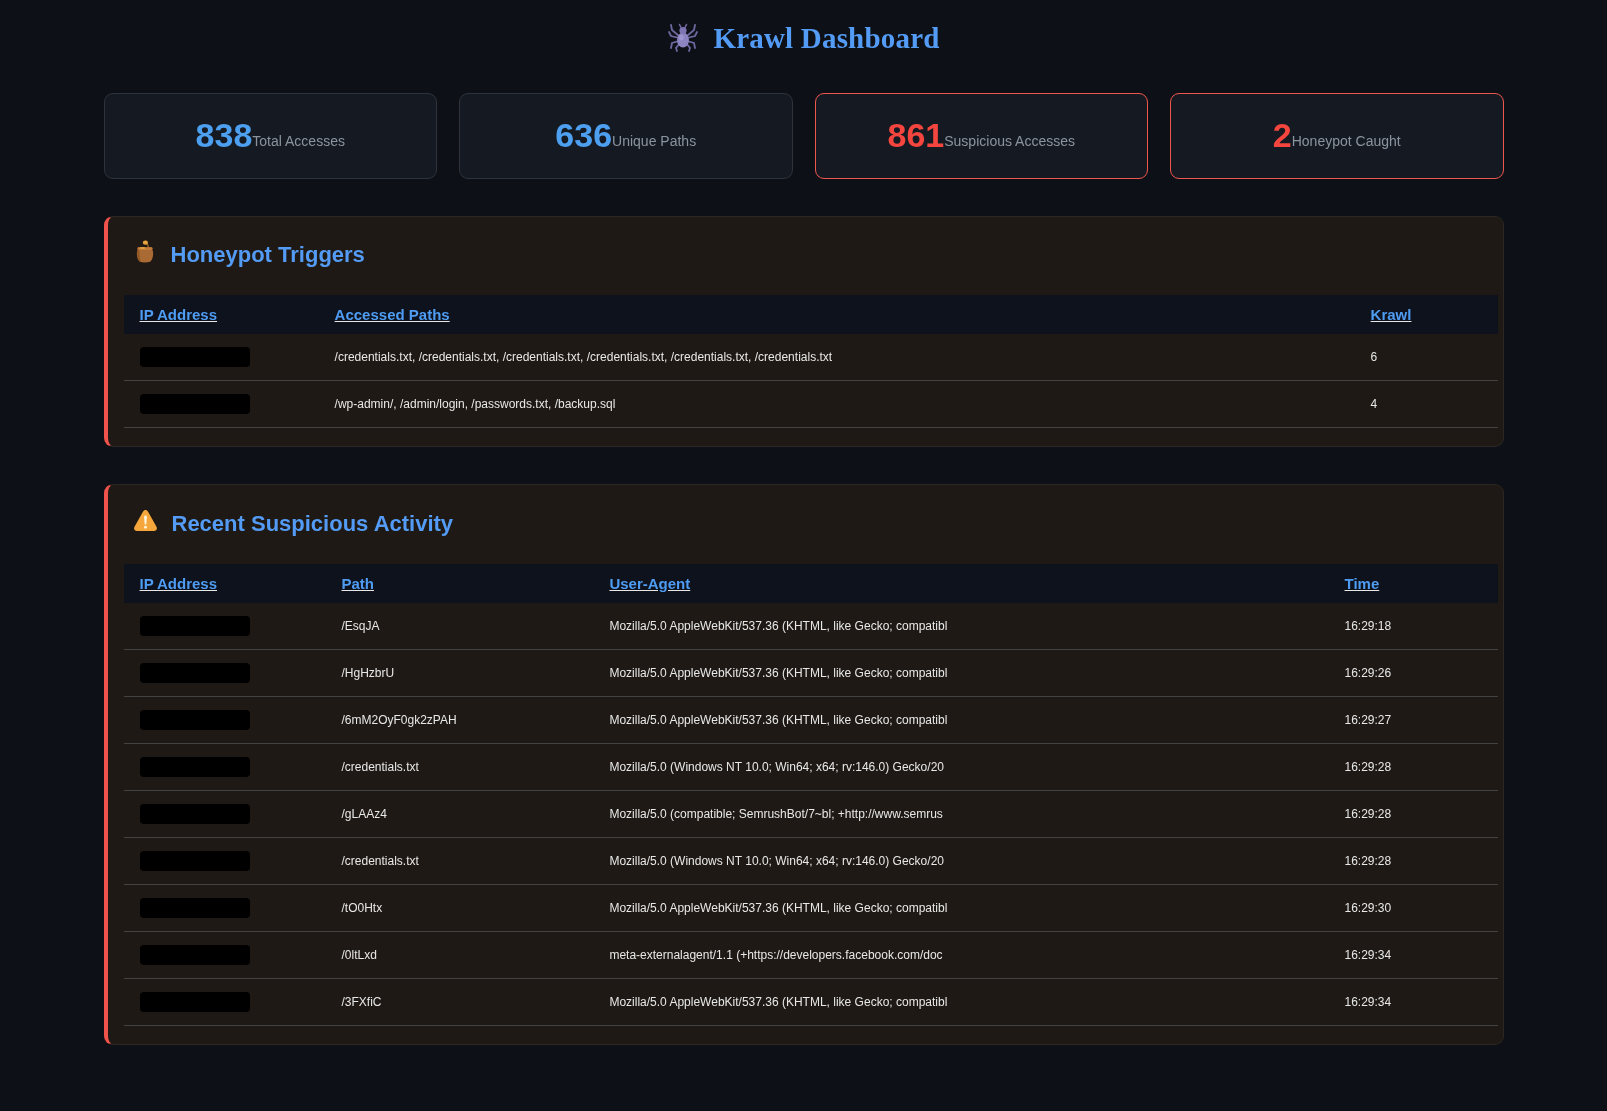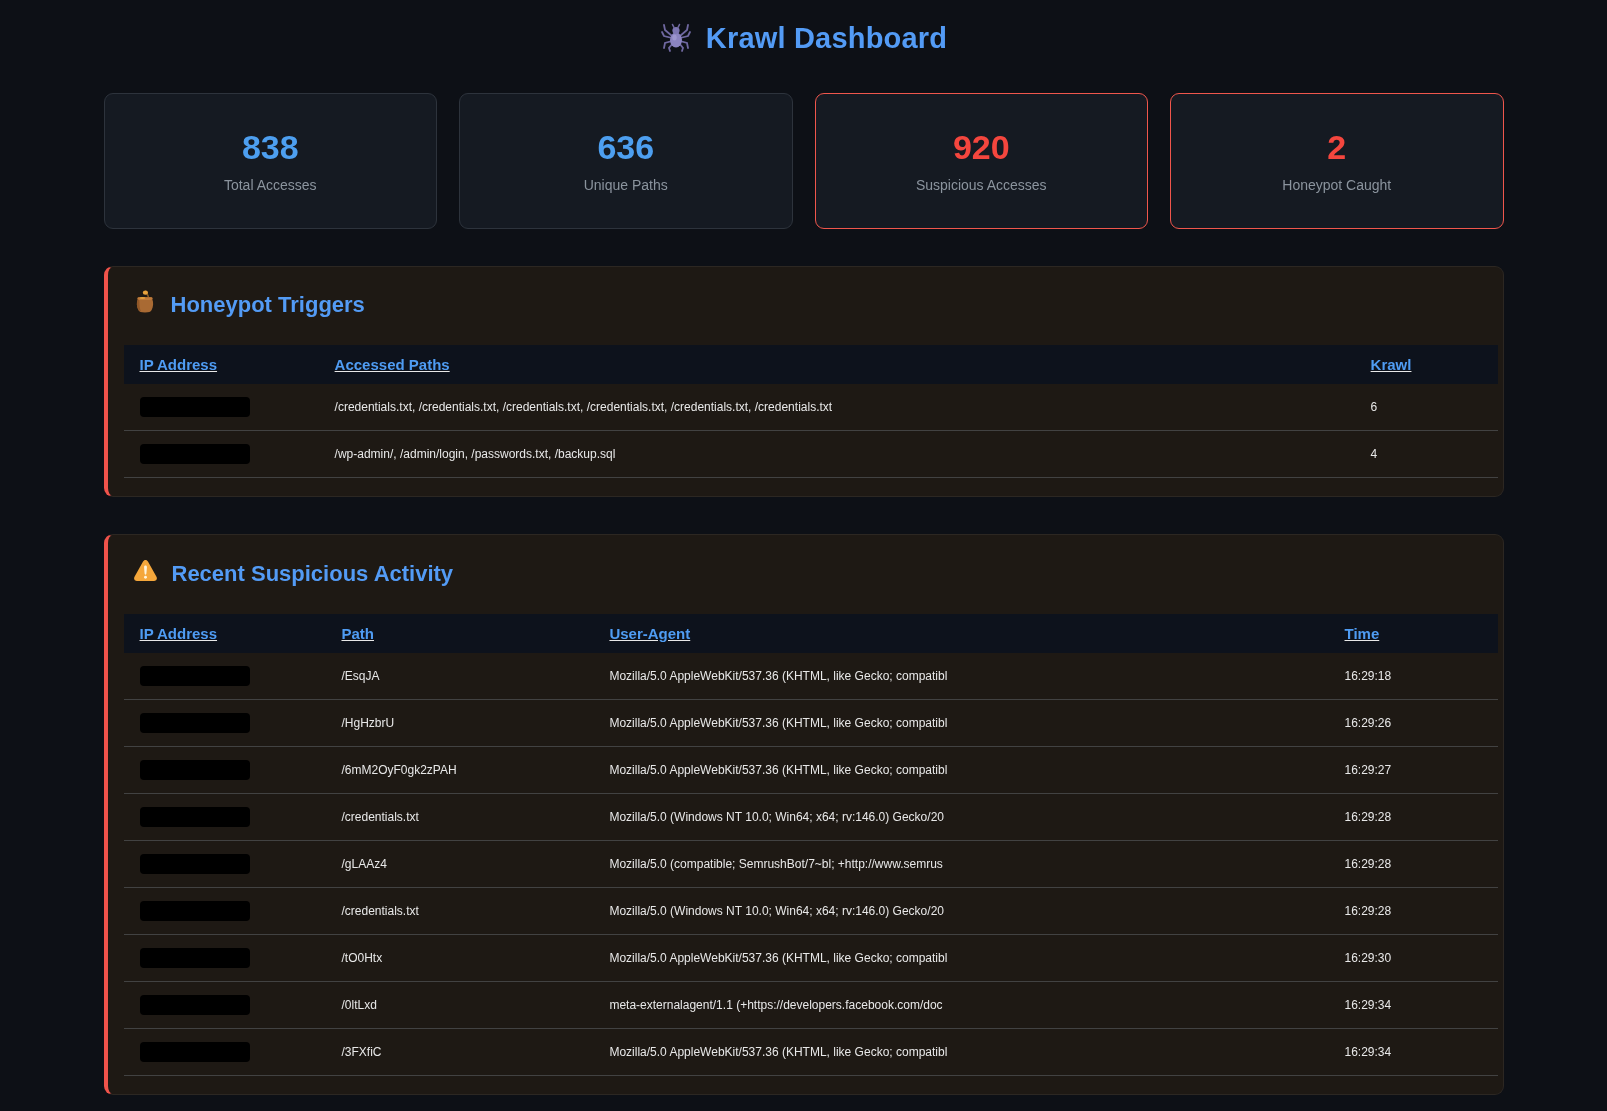--- a/index.html
+++ b/index.html
@@ -10,32 +10,32 @@
     color: #e8e8e8;
   }
   .container { max-width: 1400px; margin: 0 auto; padding-top: 14px; }
 
   
   .page-header {
     display: flex; align-items: center; justify-content: center;
     gap: 14px; margin-top: 6px;
   }
   .page-header h1 {
-    color: #539bf5; font-size: 29px; font-weight: 700; letter-spacing: .2px;
+    color: #539bf5; font-size: 29px; font-weight: 700; letter-spacing: .2px; font-family: Liberation Serif, serif;
   }
   .emoji-svg { display: inline-block; vertical-align: middle; }
 
   
   .stats-row { display: flex; gap: 22px; margin-top: 37px; }
   .stat-card {
-    flex: 1; height: 136px;
+    flex: 1; height: 86px;
     background: #151a22;
     border: 1px solid #2d333c;
     border-radius: 9px;
-    display: flex; flex-direction: column; align-items: center; justify-content: center;
+    display: flex; flex-direction: row; align-items: center; justify-content: center;
   }
   .stat-card .stat-value { font-size: 34px; font-weight: 700; color: #4d9ff0; line-height: 1.1; }
   .stat-card .stat-label { font-size: 14px; color: #8b949e; margin-top: 10px; }
   .stat-card.danger { border-color: #ef564c; }
   .stat-card.danger .stat-value { color: #f4463e; }
 
   
   .section {
     margin-top: 37px;
     background: #1e1914;
@@ -106,21 +106,21 @@
   <div class="stats-row">
     <div class="stat-card">
       <div class="stat-value">838</div>
       <div class="stat-label">Total Accesses</div>
     </div>
     <div class="stat-card">
       <div class="stat-value">636</div>
       <div class="stat-label">Unique Paths</div>
     </div>
     <div class="stat-card danger">
-      <div class="stat-value">920</div>
+      <div class="stat-value">861</div>
       <div class="stat-label">Suspicious Accesses</div>
     </div>
     <div class="stat-card danger">
       <div class="stat-value">2</div>
       <div class="stat-label">Honeypot Caught</div>
     </div>
   </div>
 
   <section class="section">
     <div class="section-title">

